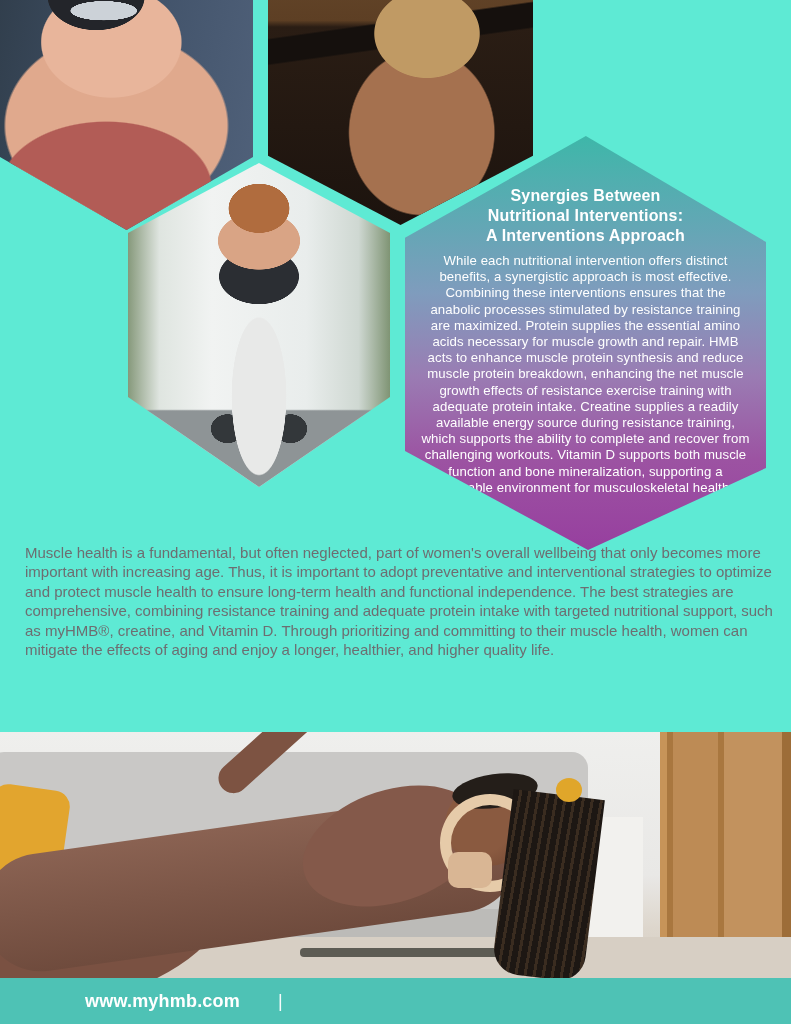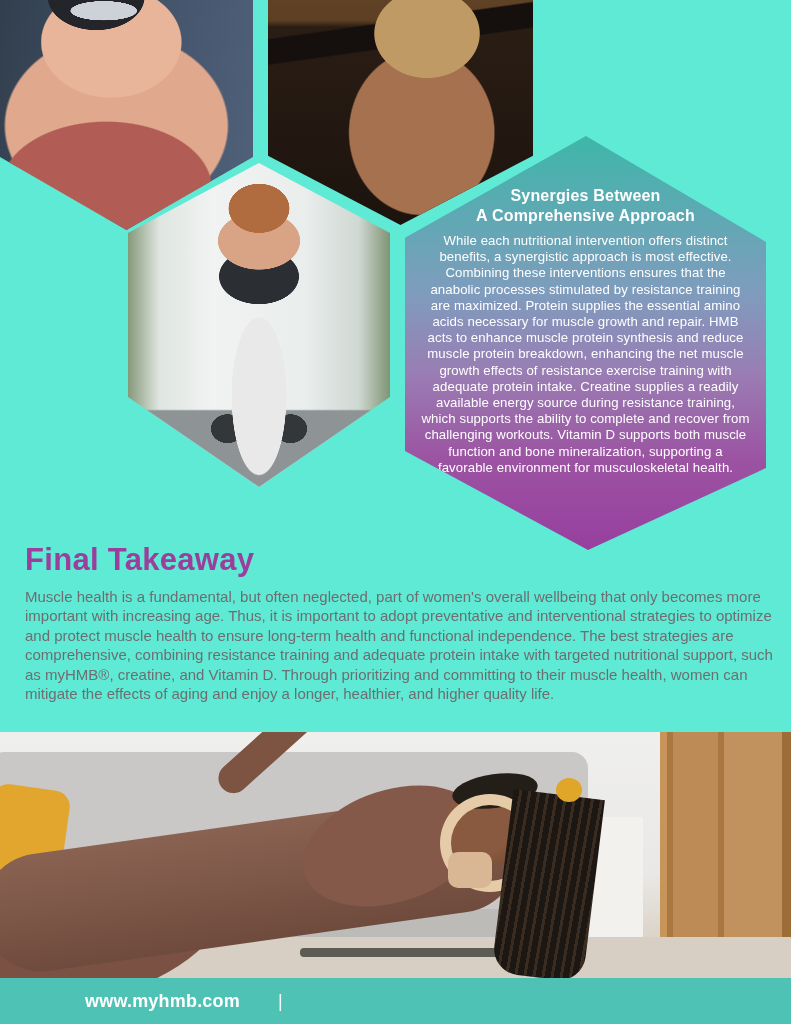--- a/index.html
+++ b/index.html
@@ -111,28 +111,28 @@
   <div class="hex hex-std photo1" aria-label="Woman in maroon sports bra and gray headband against slate wall"></div>
 
   <div class="hex hex-std photo2" aria-label="Woman performing seated cable row in a dark gym"></div>
 
   <div class="hex hex3clip photo3" aria-label="Woman holding two dumbbells in a bright gym"></div>
 
   <div class="hex hexgrad">
     <div class="inner">
       <div class="hex-title">
         <span>Synergies Between</span>
-        <span>A Comprehensive Approach</span>
+        <span>Nutritional Interventions:</span>
+        <span>A Interventions Approach</span>
       </div>
       <div class="hex-body">While each nutritional intervention offers distinct benefits, a synergistic approach is most effective. Combining these interventions ensures that the anabolic processes stimulated by resistance training are maximized. Protein supplies the essential amino acids necessary for muscle growth and repair. HMB acts to enhance muscle protein synthesis and reduce muscle protein breakdown, enhancing the net muscle growth effects of resistance exercise training with adequate protein intake. Creatine supplies a readily available energy source during resistance training, which supports the ability to complete and recover from challenging workouts. Vitamin D supports both muscle function and bone mineralization, supporting a favorable environment for musculoskeletal health.</div>
     </div>
   </div>
 
   <div class="takeaway">
-    <h1>Final Takeaway</h1>
     <p>Muscle health is a fundamental, but often neglected, part of women's overall wellbeing that only becomes more important with increasing age. Thus, it is important to adopt preventative and interventional strategies to optimize and protect muscle health to ensure long-term health and functional independence. The best strategies are comprehensive, combining resistance training and adequate protein intake with targeted nutritional support, such as myHMB®, creatine, and Vitamin D. Through prioritizing and committing to their muscle health, women can mitigate the effects of aging and enjoy a longer, healthier, and higher quality life.</p>
   </div>
 
   <div class="photo-bottom" aria-label="Smiling woman in brown bodysuit doing a side plank wearing cream headphones">
     <div class="pb-couch"></div>
     <div class="pb-pillow"></div>
     <div class="pb-pedestal"></div>
     <div class="pb-cabinet"></div>
     <div class="pb-floor"></div>
     <div class="pb-mat"></div>

